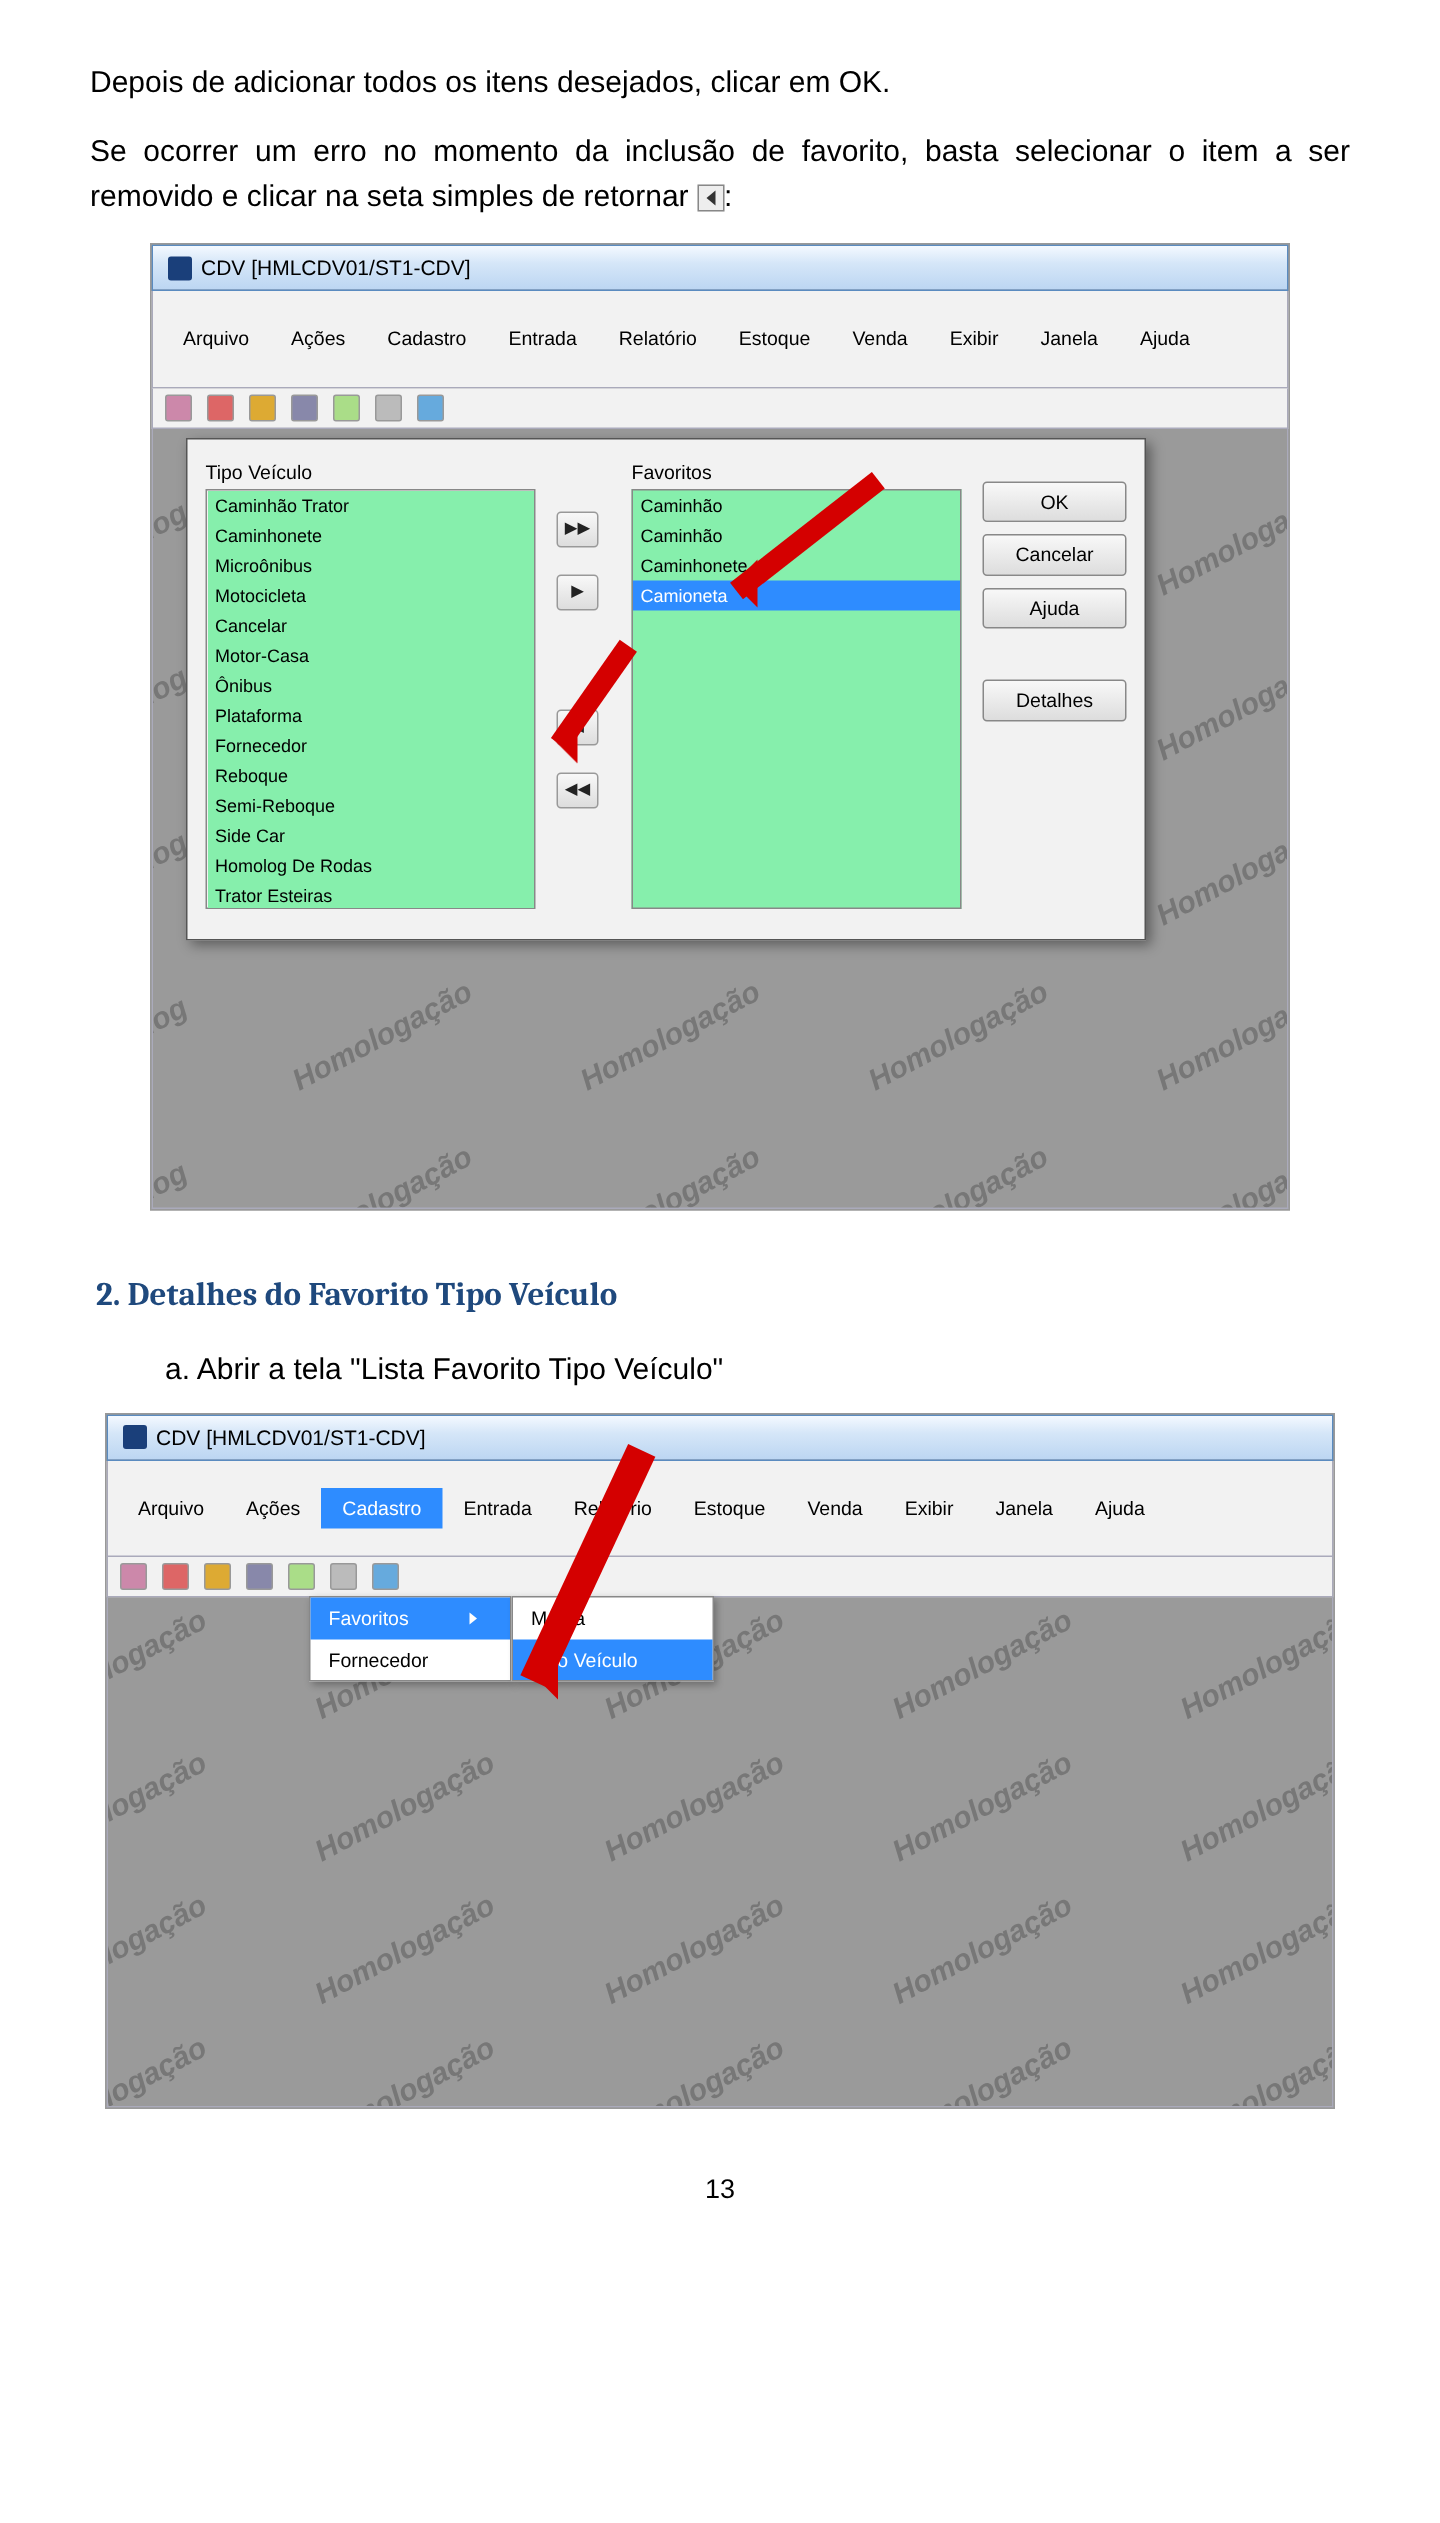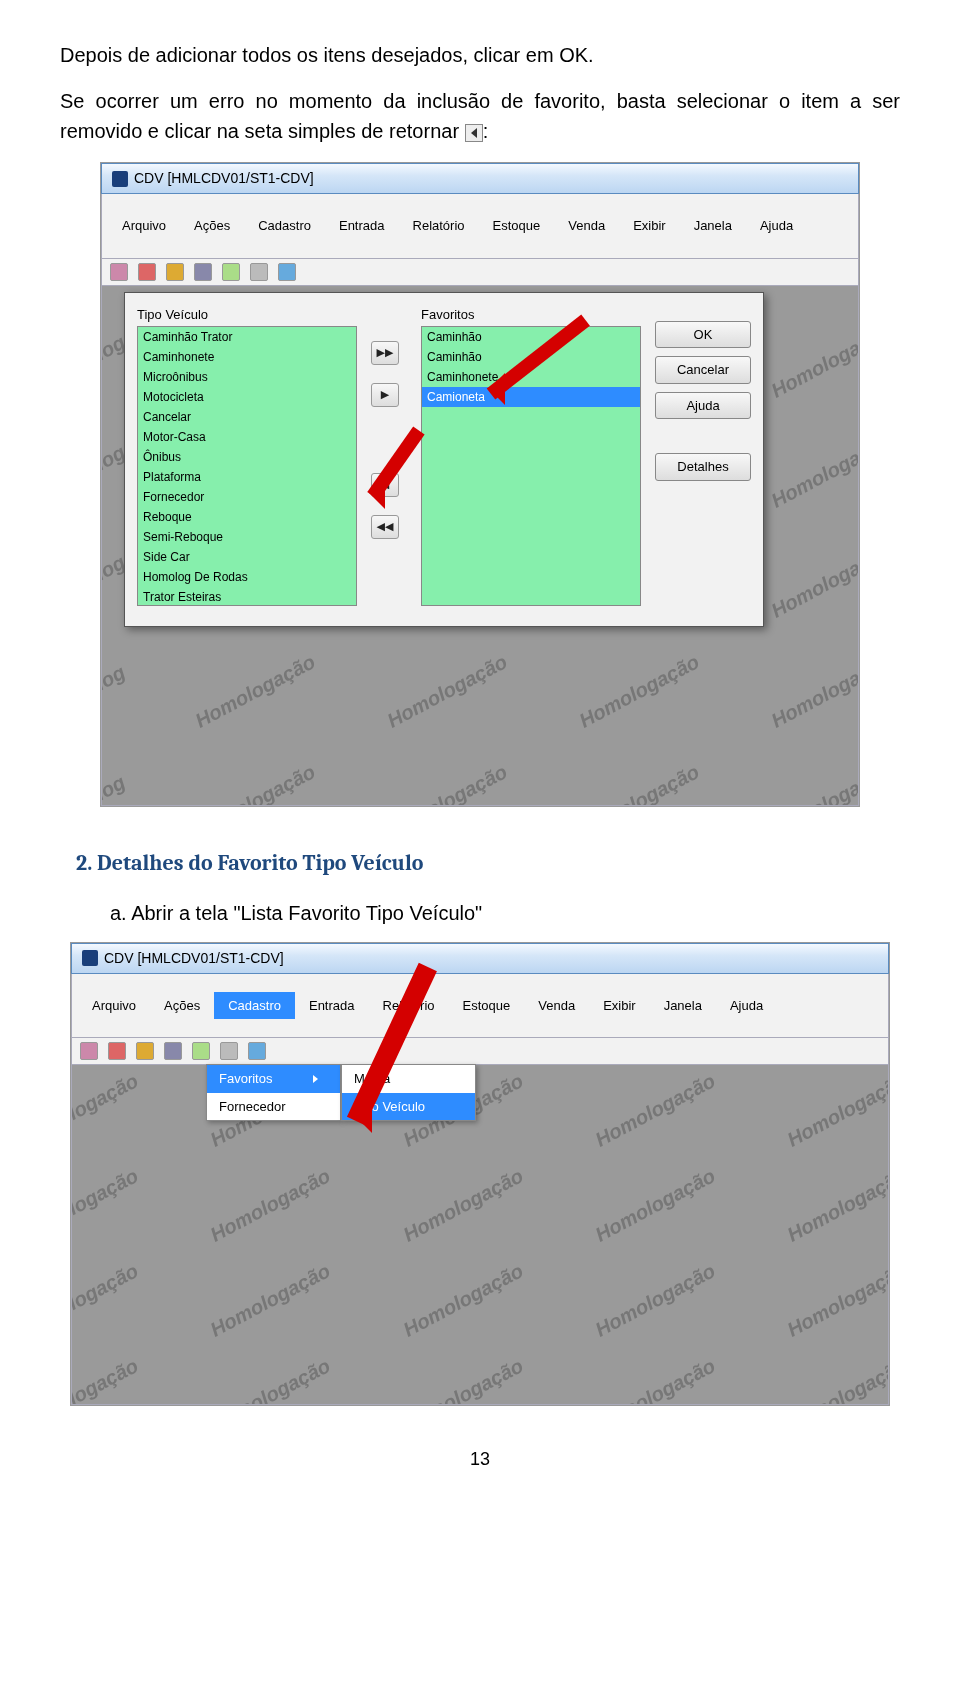--- a/index.html
+++ b/index.html
@@ -28,21 +28,21 @@
       width: 0; height: 0;
       border-top: 5px solid transparent;
       border-bottom: 5px solid transparent;
       border-right: 6px solid #333;
     }
     .section-heading {
       font-family: Cambria, Georgia, serif;
       color: #1F497D;
       font-size: 22px;
       font-weight: bold;
-      margin: 40px 0 18px 16px;
+      margin: 40px 0 18px 4px;
     }
     .sub-item { margin-left: 50px; margin-bottom: 14px; font-size: 20px;}
     .screenshot {
       border: 1px solid #999;
       margin: 10px auto 30px auto;
       background: #9a9a9a;
       position: relative;
       overflow: hidden;
     }
     .watermark-layer {

